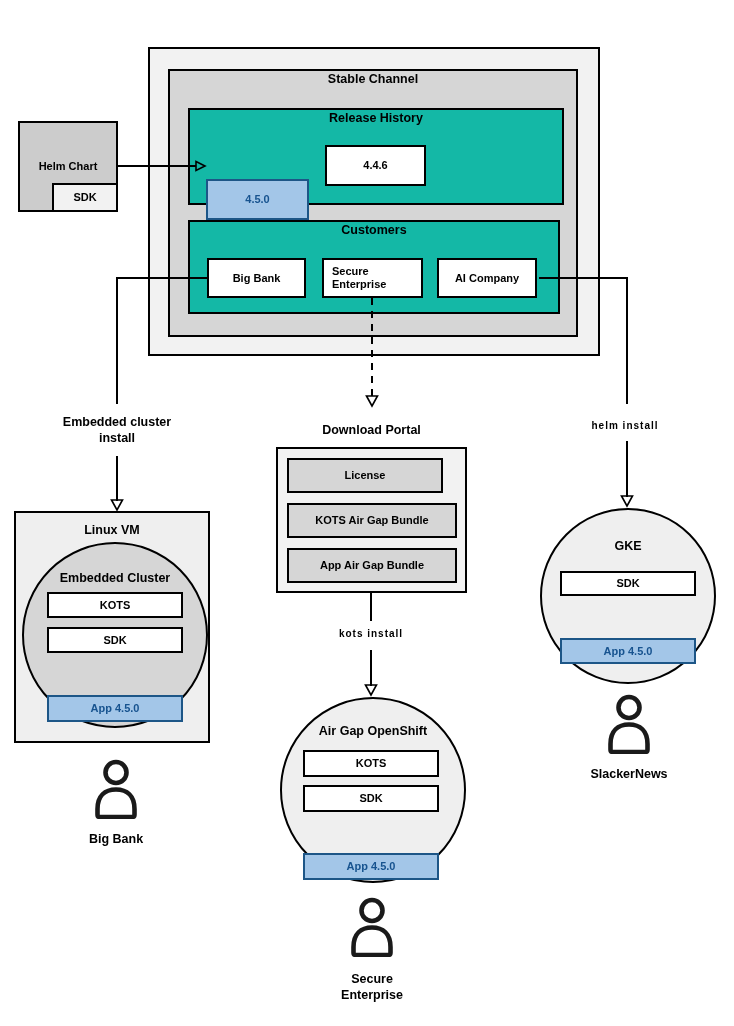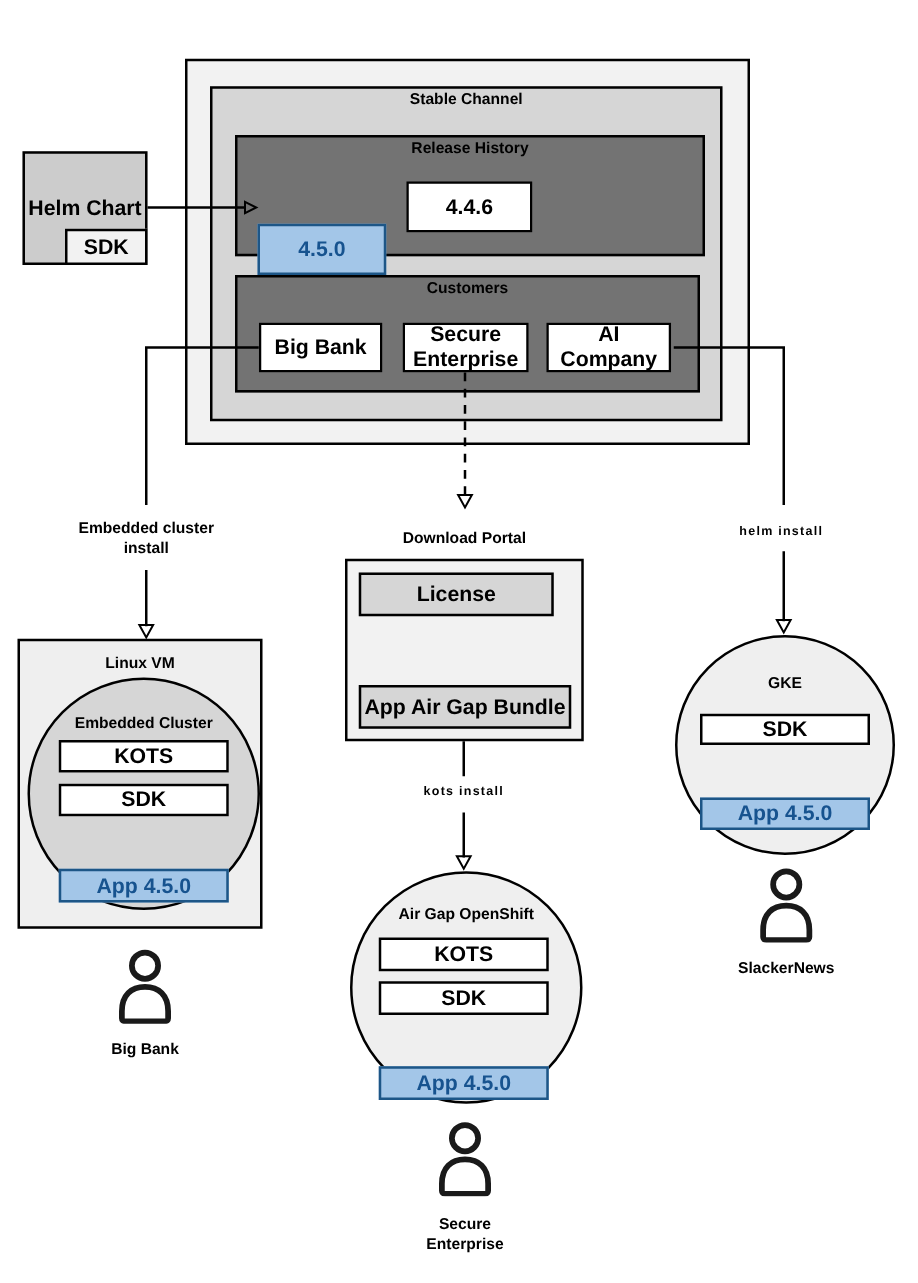--- a/index.html
+++ b/index.html
@@ -6,27 +6,27 @@
   .canvas{
     position:relative;width:734px;height:1026px;background:#fff;overflow:hidden;
     font-family:"Liberation Sans","DejaVu Sans",sans-serif;color:#000;
   }
   .box{position:absolute;box-sizing:border-box;border:2px solid #000;}
   .circle{position:absolute;box-sizing:border-box;border:2px solid #000;border-radius:50%;}
   .lbl{position:absolute;box-sizing:border-box;text-align:center;font-weight:bold;
        font-size:12.5px;line-height:1.28;}
   .title{font-size:13px;}
   .bt{text-align:center;font-weight:bold;font-size:12.5px;padding-top:1px;}
-  .cell{display:flex;align-items:center;justify-content:center;text-align:center;
-        font-weight:bold;font-size:17px;line-height:1.15;background:#fff;}
+  .cell{display:flex;align-items:center;justify-content:center;
+        font-weight:bold;font-size:11px;line-height:1.15;background:#fff;}
   .mono{font-family:Liberation Sans, sans-serif;font-size:10px;
         font-weight:bold;letter-spacing:1px;}
   .fill-outer{background:#f2f2f2;}
   .fill-mid{background:#d6d6d6;}
-  .fill-dark{background:#737373;}
+  .fill-dark{background:#14b8a6;}
   .fill-helm{background:#cccccc;}
   .fill-light{background:#efefef;}
   .hl{background:var(--hl-fill,#a3c6e8);border-color:var(--hl-border,#1d5687);
       color:var(--hl-text,#17538f);margin-top:34px;}
   svg.overlay{position:absolute;left:0;top:0;z-index:20;pointer-events:none;}
   .person{position:absolute;z-index:5;}
 </style>
 </head>
 <body>
 
@@ -70,20 +70,21 @@
       <circle cx="26" cy="13.5" r="10.5" fill="none" stroke="#1a1a1a" stroke-width="4.6"></circle>
       <path d="M7.5,55.5 L7.5,50 C7.5,37 15,30.5 26,30.5 C37,30.5 44.5,37 44.5,50 L44.5,55.5
                C44.5,57 43.5,58 42,58 L10,58 C8.5,58 7.5,57 7.5,55.5 Z" fill="none" stroke="#1a1a1a" stroke-width="4.6" stroke-linejoin="round"></path>
     </svg>
   </div>
   <div class="lbl" style="left:66px;top:831px;width:100px">Big Bank</div>
 
   <div class="lbl" style="left:276px;top:422px;width:191px">Download Portal</div>
   <div class="box fill-outer" style="left:276px;top:447px;width:191px;height:146px"></div>
   <div class="box cell fill-mid" style="left:287px;top:458px;width:156px;height:35px">License</div>
+  <div class="box cell fill-mid" style="left:287px;top:503px;width:170px;height:35px">KOTS Air Gap Bundle</div>
   <div class="box cell fill-mid" style="left:287px;top:548px;width:170px;height:35px">App Air Gap Bundle</div>
 
   <div class="lbl mono" style="left:301px;top:628px;width:140px">kots install</div>
 
   <div class="circle fill-light" style="left:280px;top:697px;width:186px;height:186px"></div>
   <div class="lbl" style="left:280px;top:723px;width:186px">Air Gap OpenShift</div>
   <div class="box cell" style="left:303px;top:750px;width:136px;height:27px;z-index:4">KOTS</div>
   <div class="box cell" style="left:303px;top:785px;width:136px;height:27px;z-index:4">SDK</div>
   <div class="box cell hl" style="left:303px;top:819px;width:136px;height:27px;z-index:4">App 4.5.0</div>
 

